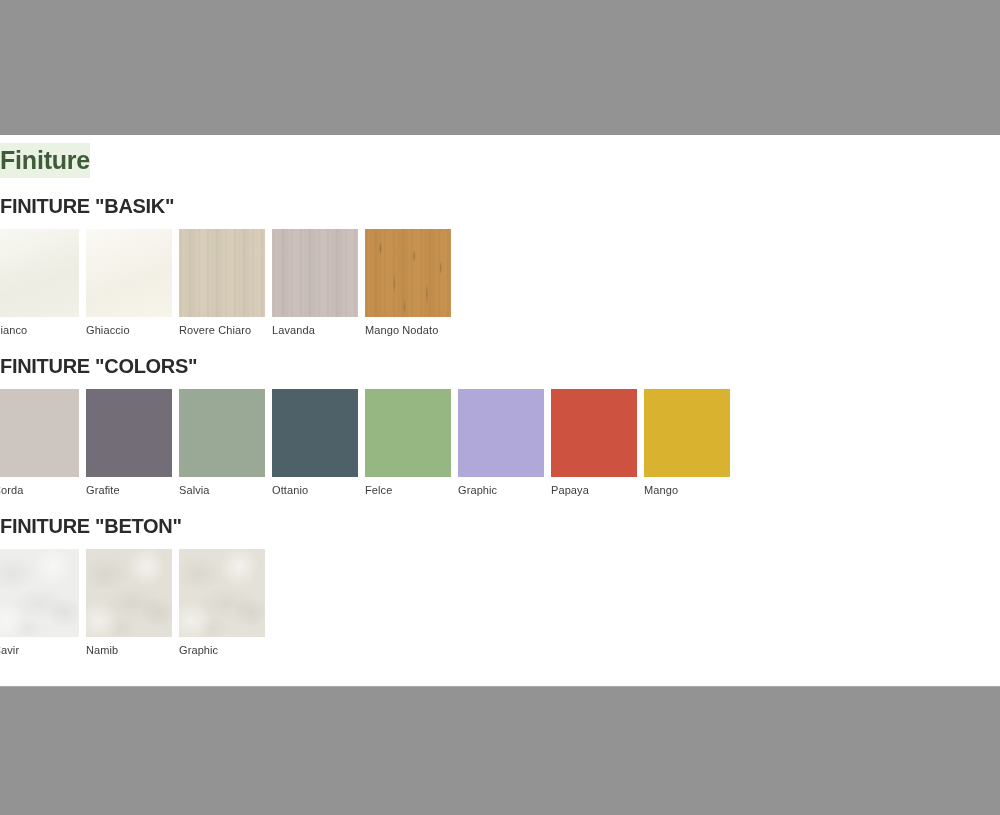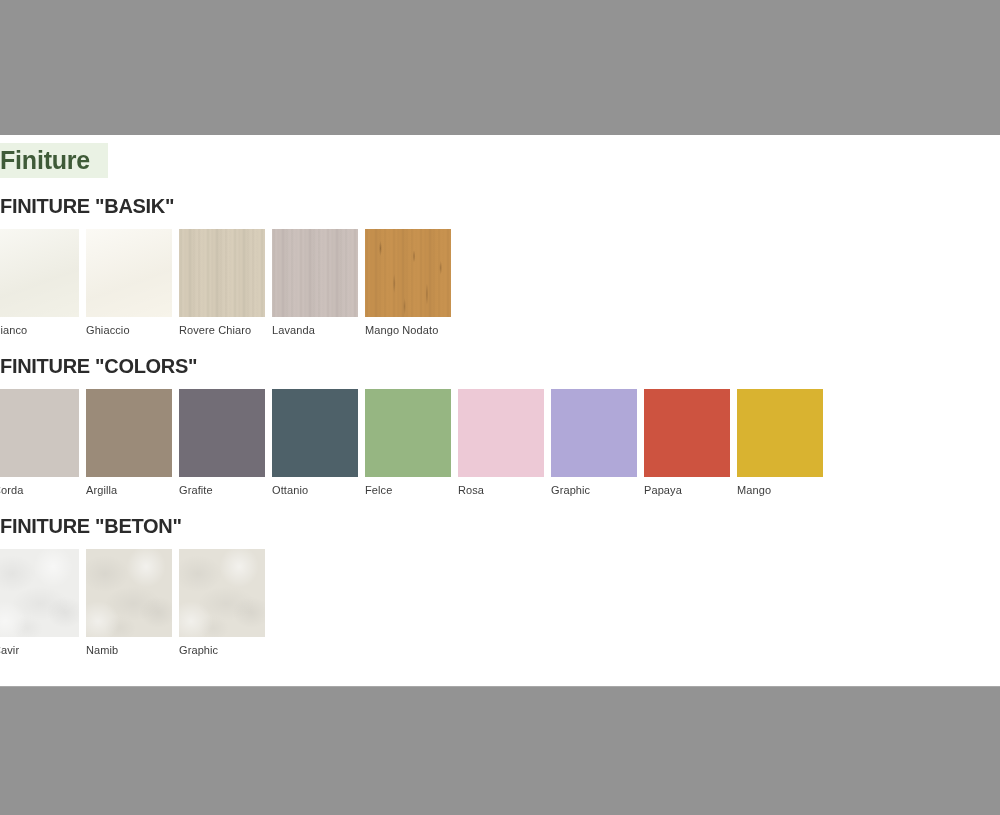--- a/index.html
+++ b/index.html
@@ -48,21 +48,21 @@
     height: 34px;
   }
   .page-title {
     display: inline-block;
     font-size: 25px;
     font-weight: 700;
     color: #3f5b38;
     background: #eaf2e4;
     letter-spacing: -0.2px;
     line-height: 32px;
-    padding: 1px 18px 2px 0;
+    padding: 1px 0 2px 0;
     white-space: nowrap;
   }
 
   
   .section { position: absolute; left: 0; width: 1000px; }
   .section-heading {
     font-size: 20px;
     font-weight: 700;
     color: #2b2b2b;
     letter-spacing: -0.3px;
@@ -188,38 +188,34 @@
         </div>
       </div>
       <div class="section" style="top: 220px;">
         <h2 class="section-heading">FINITURE "COLORS"</h2>
         <div class="swatch-row">
           <div class="swatch-cell">
             <div class="swatch" style="background: rgb(205, 198, 192);"></div>
             <div class="swatch-label">Corda</div>
           </div>
           <div class="swatch-cell">
-            <div class="swatch" style="background: rgb(155, 139, 121);"></div>
-            <div class="swatch-label">Argilla</div>
-          </div>
-          <div class="swatch-cell">
             <div class="swatch" style="background: rgb(114, 109, 118);"></div>
             <div class="swatch-label">Grafite</div>
           </div>
           <div class="swatch-cell">
+            <div class="swatch" style="background: rgb(154, 168, 150);"></div>
+            <div class="swatch-label">Salvia</div>
+          </div>
+          <div class="swatch-cell">
             <div class="swatch" style="background: rgb(78, 97, 105);"></div>
             <div class="swatch-label">Ottanio</div>
           </div>
           <div class="swatch-cell">
             <div class="swatch" style="background: rgb(150, 182, 130);"></div>
             <div class="swatch-label">Felce</div>
-          </div>
-          <div class="swatch-cell">
-            <div class="swatch" style="background: rgb(237, 201, 214);"></div>
-            <div class="swatch-label">Rosa</div>
           </div>
           <div class="swatch-cell">
             <div class="swatch" style="background: rgb(176, 168, 216);"></div>
             <div class="swatch-label">Graphic</div>
           </div>
           <div class="swatch-cell">
             <div class="swatch" style="background: rgb(205, 83, 64);"></div>
             <div class="swatch-label">Papaya</div>
           </div>
           <div class="swatch-cell">

